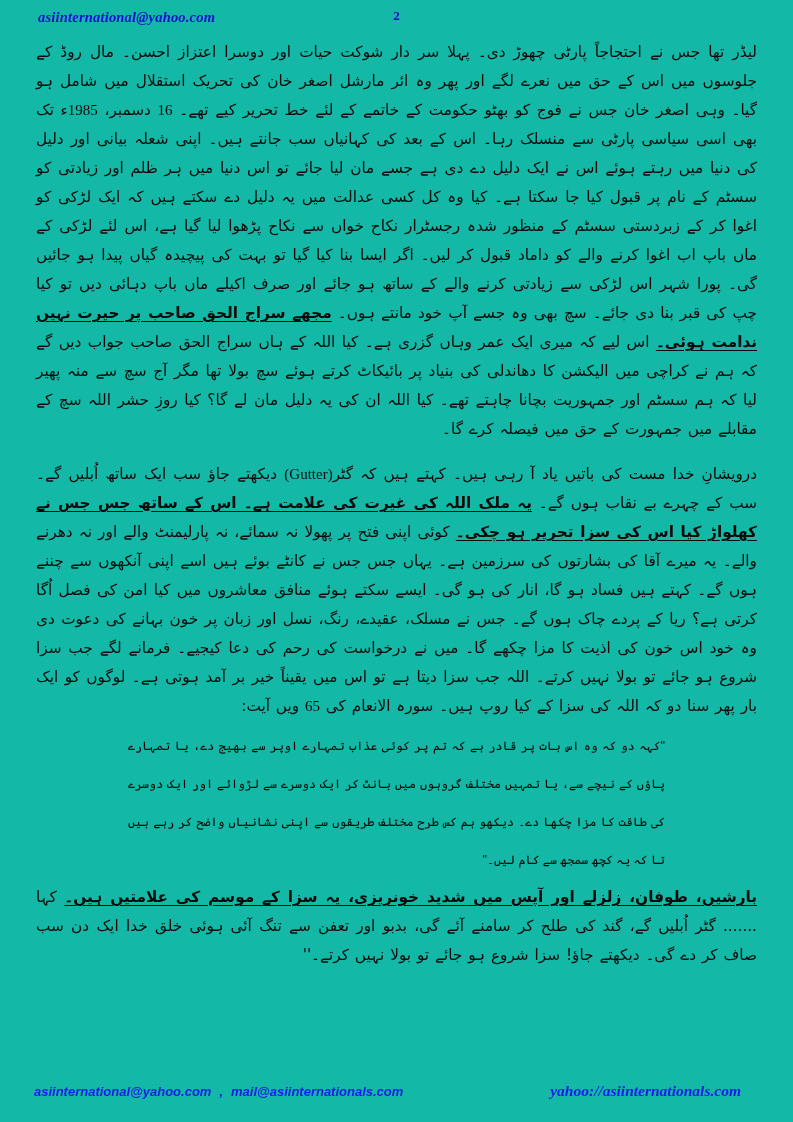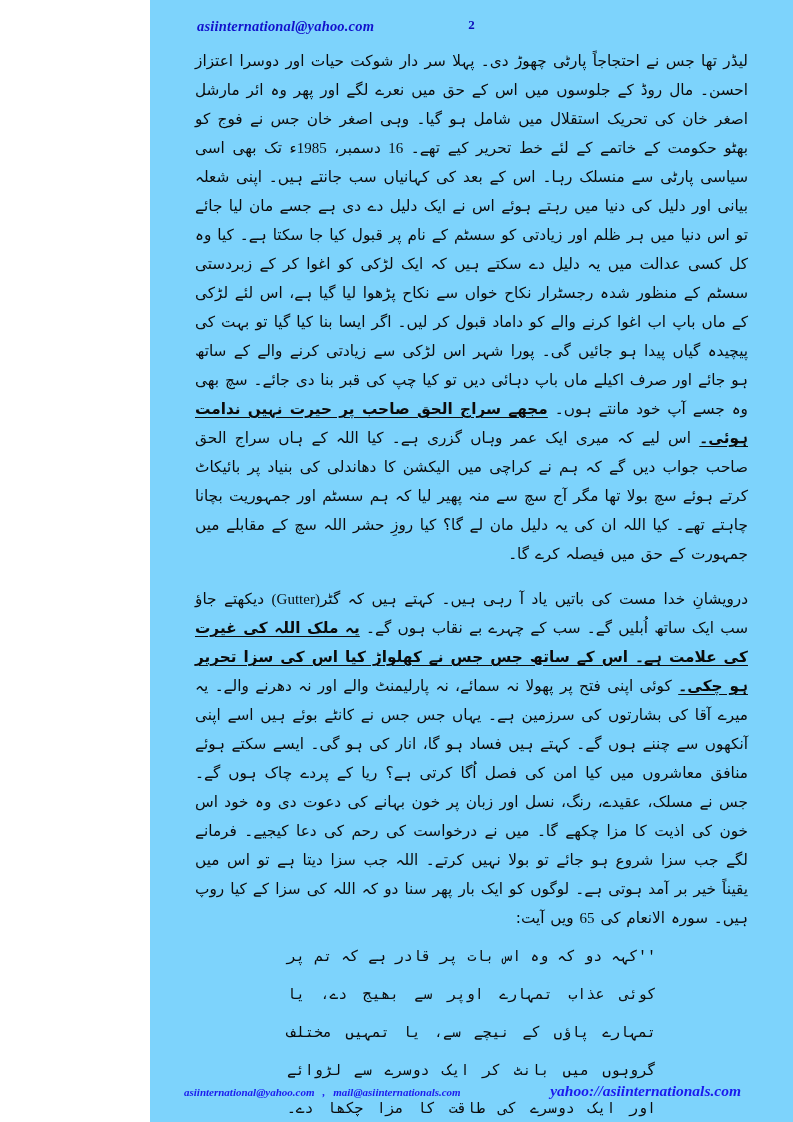--- a/index.html
+++ b/index.html
@@ -9,26 +9,26 @@
     background: #ffffff;
   }
   body {
     width: 793px;
     height: 1122px;
     position: relative;
     font-family: "DejaVu Sans", sans-serif;
     overflow: hidden;
   }
   .page {
-    width: 643px;
+    width: 793px;
     height: 1122px;
     position: relative;
-    background: #7dd3fc;
+    background: #14b8a6;
     box-sizing: border-box;
-    padding: 13px;
+    padding: 4px;
   }
 
   
   .page-header {
     position: relative;
     height: 30px;
     padding: 6px 34px 0 34px;
     box-sizing: border-box;
   }
   .header-email {
@@ -88,22 +88,22 @@
     text-decoration: underline;
     text-underline-offset: 3px;
   }
 
   
   .quote-block {
     direction: rtl;
     margin: 2px 92px 4px 92px;
     text-align: justify;
     text-align-last: right;
-    font-family: Liberation Mono, monospace;
-    font-size: 15px;
+    font-family: Liberation Sans, sans-serif;
+    font-size: 12px;
     line-height: 38px;
     color: #0b0b0b;
   }
 
   
   .page-footer {
     position: absolute;
     left: 0;
     right: 0;
     bottom: 14px;
@@ -113,24 +113,24 @@
     direction: ltr;
   }
   .footer-inner {
     display: flex;
     align-items: baseline;
     justify-content: space-between;
     width: 100%;
   }
   .footer-emails {
     direction: ltr;
-    font-family: Liberation Serif, serif;
+    font-family: Liberation Sans, sans-serif;
     font-style: italic;
     font-weight: bold;
-    font-size: 11px;
+    font-size: 13px;
     color: #1a1aee;
     white-space: nowrap;
   }
   .footer-emails .sep {
     padding: 0 8px;
     font-weight: bold;
   }
   .footer-url {
     direction: ltr;
     font-family: "Liberation Serif", "DejaVu Serif", serif;

